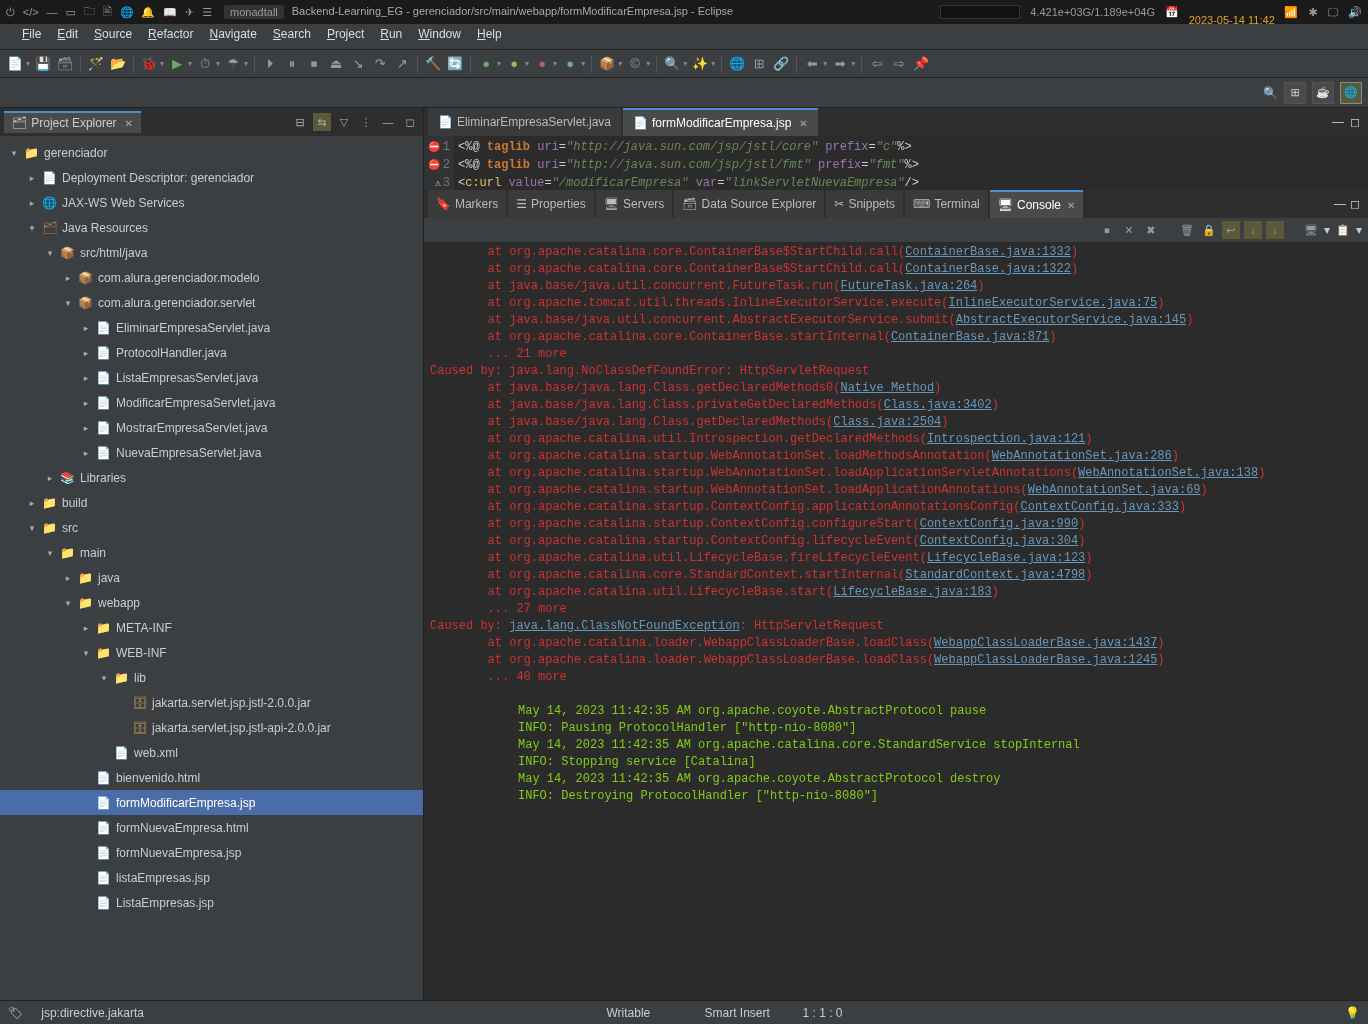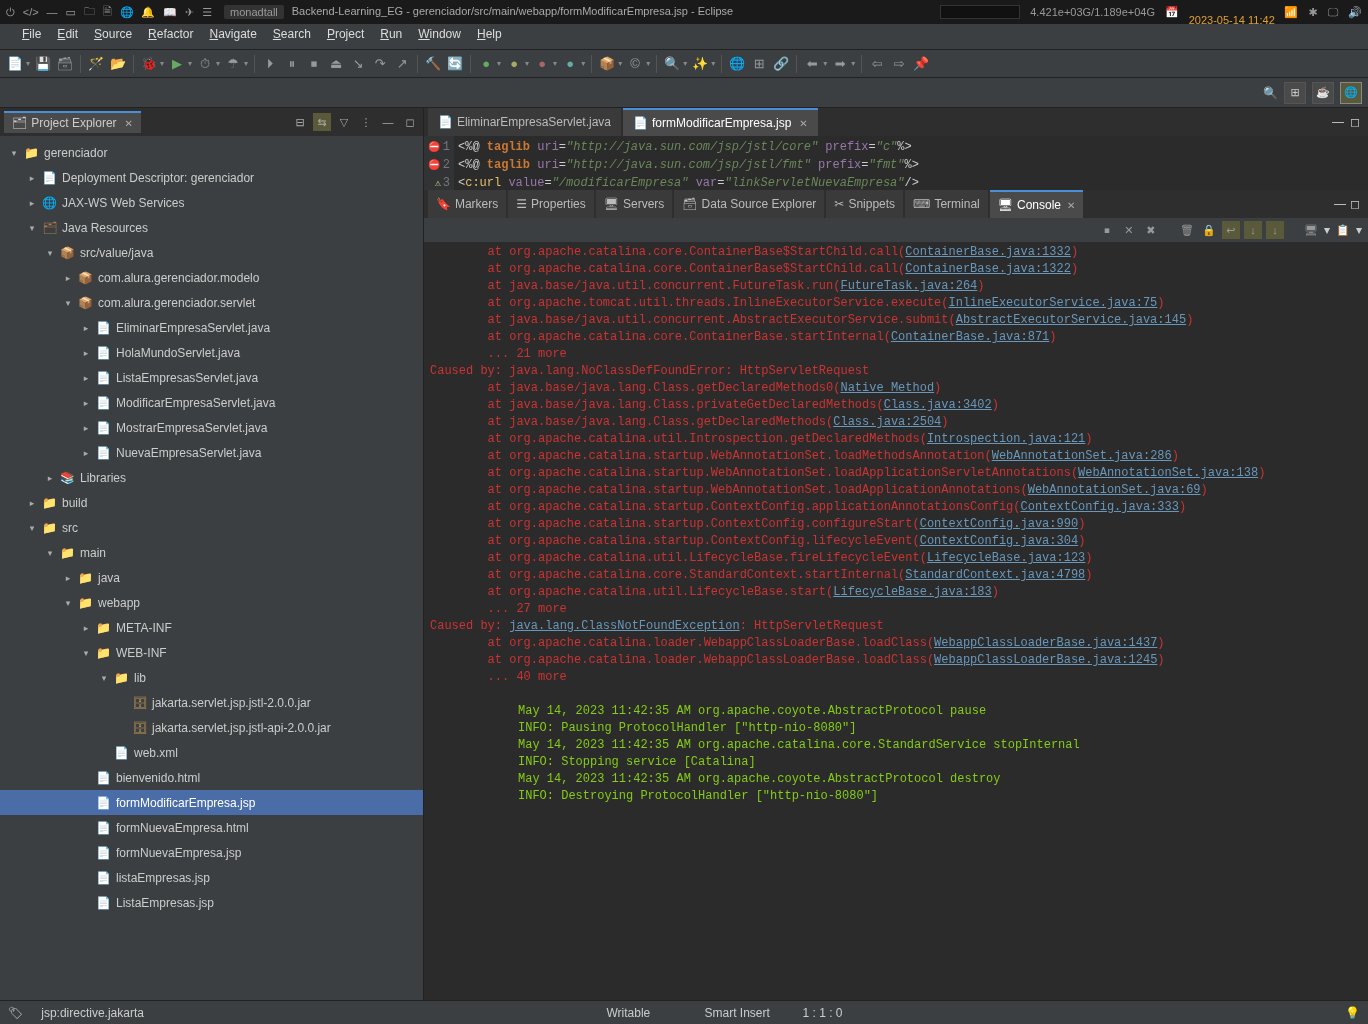--- a/index.html
+++ b/index.html
@@ -402,41 +402,41 @@
           <span class="label">JAX-WS Web Services</span>
         </div>
         <div class="tree-item" style="padding-left: 26px;">
           <span class="twisty">▾</span>
           <span class="icon pkg-icon">🗂</span>
           <span class="label">Java Resources</span>
         </div>
         <div class="tree-item" style="padding-left: 44px;">
           <span class="twisty">▾</span>
           <span class="icon pkg-icon">📦</span>
-          <span class="label">src/value/java</span>
+          <span class="label">src/html/java</span>
         </div>
         <div class="tree-item" style="padding-left: 62px;">
           <span class="twisty">▸</span>
           <span class="icon pkg-icon">📦</span>
           <span class="label">com.alura.gerenciador.modelo</span>
         </div>
         <div class="tree-item" style="padding-left: 62px;">
           <span class="twisty">▾</span>
           <span class="icon pkg-icon">📦</span>
           <span class="label">com.alura.gerenciador.servlet</span>
         </div>
         <div class="tree-item" style="padding-left: 80px;">
           <span class="twisty">▸</span>
           <span class="icon java-icon">📄</span>
           <span class="label">EliminarEmpresaServlet.java</span>
         </div>
         <div class="tree-item" style="padding-left: 80px;">
           <span class="twisty">▸</span>
           <span class="icon java-icon">📄</span>
-          <span class="label">HolaMundoServlet.java</span>
+          <span class="label">ProtocolHandler.java</span>
         </div>
         <div class="tree-item" style="padding-left: 80px;">
           <span class="twisty">▸</span>
           <span class="icon java-icon">📄</span>
           <span class="label">ListaEmpresasServlet.java</span>
         </div>
         <div class="tree-item" style="padding-left: 80px;">
           <span class="twisty">▸</span>
           <span class="icon java-icon">📄</span>
           <span class="label">ModificarEmpresaServlet.java</span>

